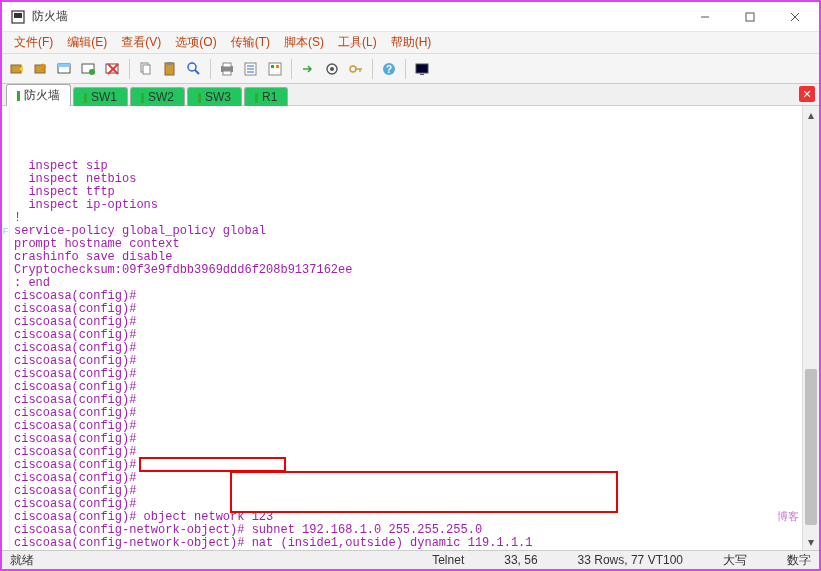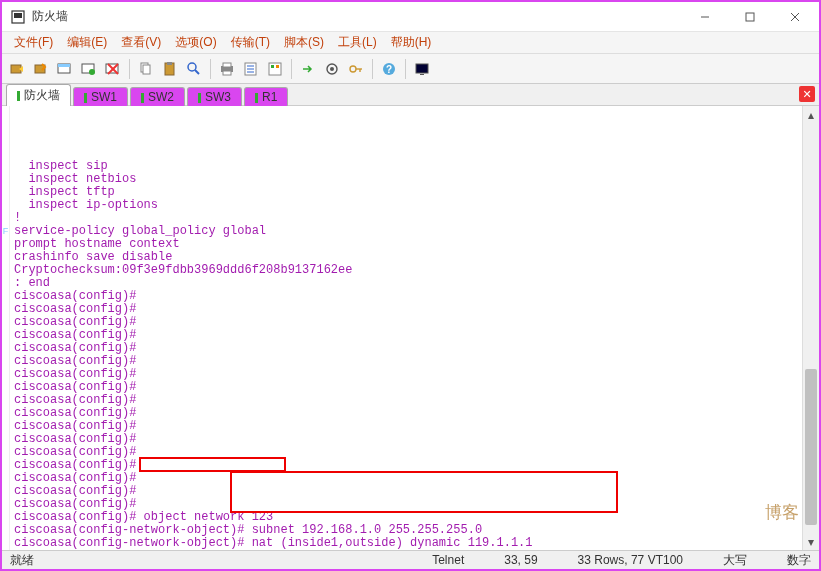--- a/index.html
+++ b/index.html
@@ -9,37 +9,37 @@
   .titlebar .icon { width: 16px; height: 16px; margin: 0 6px 0 6px; display: inline-flex; align-items: center; justify-content: center; }
   .titlebar .title { flex: 1; font-size: 12px; color: #333; }
   .winbtns { display: flex; }
   .winbtn { width: 45px; height: 29px; display: flex; align-items: center; justify-content: center; color: #555; }
   .menubar { height: 22px; display: flex; align-items: center; padding: 0 6px; gap: 2px; background: #f5f5f5; border-bottom: 1px solid #ddd; }
   .menuitem { padding: 2px 6px; font-size: 12px; color: #c2410c; }
   .toolbar { height: 30px; display: flex; align-items: center; padding: 2px 4px; gap: 2px; background: #f5f5f5; border-bottom: 1px solid #ccc; }
   .tbtn { width: 22px; height: 22px; display: flex; align-items: center; justify-content: center; border: 1px solid transparent; }
   .tsep { width: 1px; height: 20px; background: #ccc; margin: 0 3px; }
   .tabbar { height: 22px; display: flex; align-items: flex-end; padding: 0 4px; background: #f0f0f0; border-bottom: 1px solid #ccc; position: relative; }
-  .tab { padding: 2px 10px; font-size: 12px; border: 1px solid #aaa; border-bottom: none; background: #d946ef; margin-right: 2px; border-top-left-radius: 3px; border-top-right-radius: 3px; position: relative; top: 1px; color: #333; }
+  .tab { padding: 2px 10px; font-size: 12px; border: 1px solid #aaa; border-bottom: none; background: #22c55e; margin-right: 2px; border-top-left-radius: 3px; border-top-right-radius: 3px; position: relative; top: 1px; color: #333; }
   .tab .ind { display: inline-block; width: 3px; height: 10px; background: #3a3; margin-right: 4px; vertical-align: middle; }
   .tab.active { background: #fff; font-weight: normal; }
   .tabclose { position: absolute; right: 4px; top: 2px; width: 16px; height: 16px; background: #e33; display: flex; align-items: center; justify-content: center; color: #fff; border-radius: 2px; font-size: 11px; }
   .terminal-wrap { flex: 1; display: flex; background: #fff; overflow: hidden; position: relative; }
   .leftstrip { width: 8px; background: #fff; border-right: 1px solid #eee; color: #8cf; font-size: 9px; padding-top: 120px; text-align: center; }
   .terminal { flex: 1; font-family: "Courier New", monospace; font-size: 12px; line-height: 13px; white-space: pre; color: #a21caf; padding: 2px 4px; overflow: hidden; position: relative; }
   .terminal .line { white-space: pre; }
   .hl1 { position: absolute; border: 2px solid #e00; pointer-events: none; }
   .scrollbar { width: 17px; background: #f0f0f0; display: flex; flex-direction: column; border-left: 1px solid #ddd; }
   .sb-btn { height: 17px; background: #f0f0f0; display: flex; align-items: center; justify-content: center; color: #555; }
   .sb-track { flex: 1; background: #f0f0f0; position: relative; }
   .sb-thumb { position: absolute; left: 2px; right: 2px; background: #c0c0c0; border-radius: 2px; }
   .statusbar { height: 19px; background: #f0f0f0; border-top: 1px solid #ccc; display: flex; align-items: center; padding: 0 8px; font-size: 12px; color: #333; }
   .statusbar .sec { margin-right: 40px; }
   .statusbar .spacer { flex: 1; }
-  .wm { position: absolute; right: 20px; bottom: 26px; color: #a16207; font-size: 17px; opacity: .6; }
+  .wm { position: absolute; right: 20px; bottom: 26px; color: #a21caf; font-size: 11px; opacity: .6; }
 </style>
 </head>
 <body>
 
 <div class="window">
 
   <div class="titlebar">
     <span class="icon">
       <svg width="14" height="14" viewBox="0 0 14 14">
           <rect x="1" y="1" width="12" height="12" fill="none" stroke="#333" stroke-width="1.2"></rect>
@@ -209,19 +209,19 @@
       </div>
       <div class="sb-btn">▾</div>
     </div>
     <div class="wm">博客</div>
   </div>
 
   <div class="statusbar">
     <span class="sec">就绪</span>
     <span class="spacer"></span>
     <span class="sec">Telnet</span>
-    <span class="sec">33, 59</span>
+    <span class="sec">33, 56</span>
     <span class="sec">33 Rows, 77 VT100</span>
     <span class="sec">大写</span>
     <span>数字</span>
   </div>
 
 </div>
 
 </body></html>

